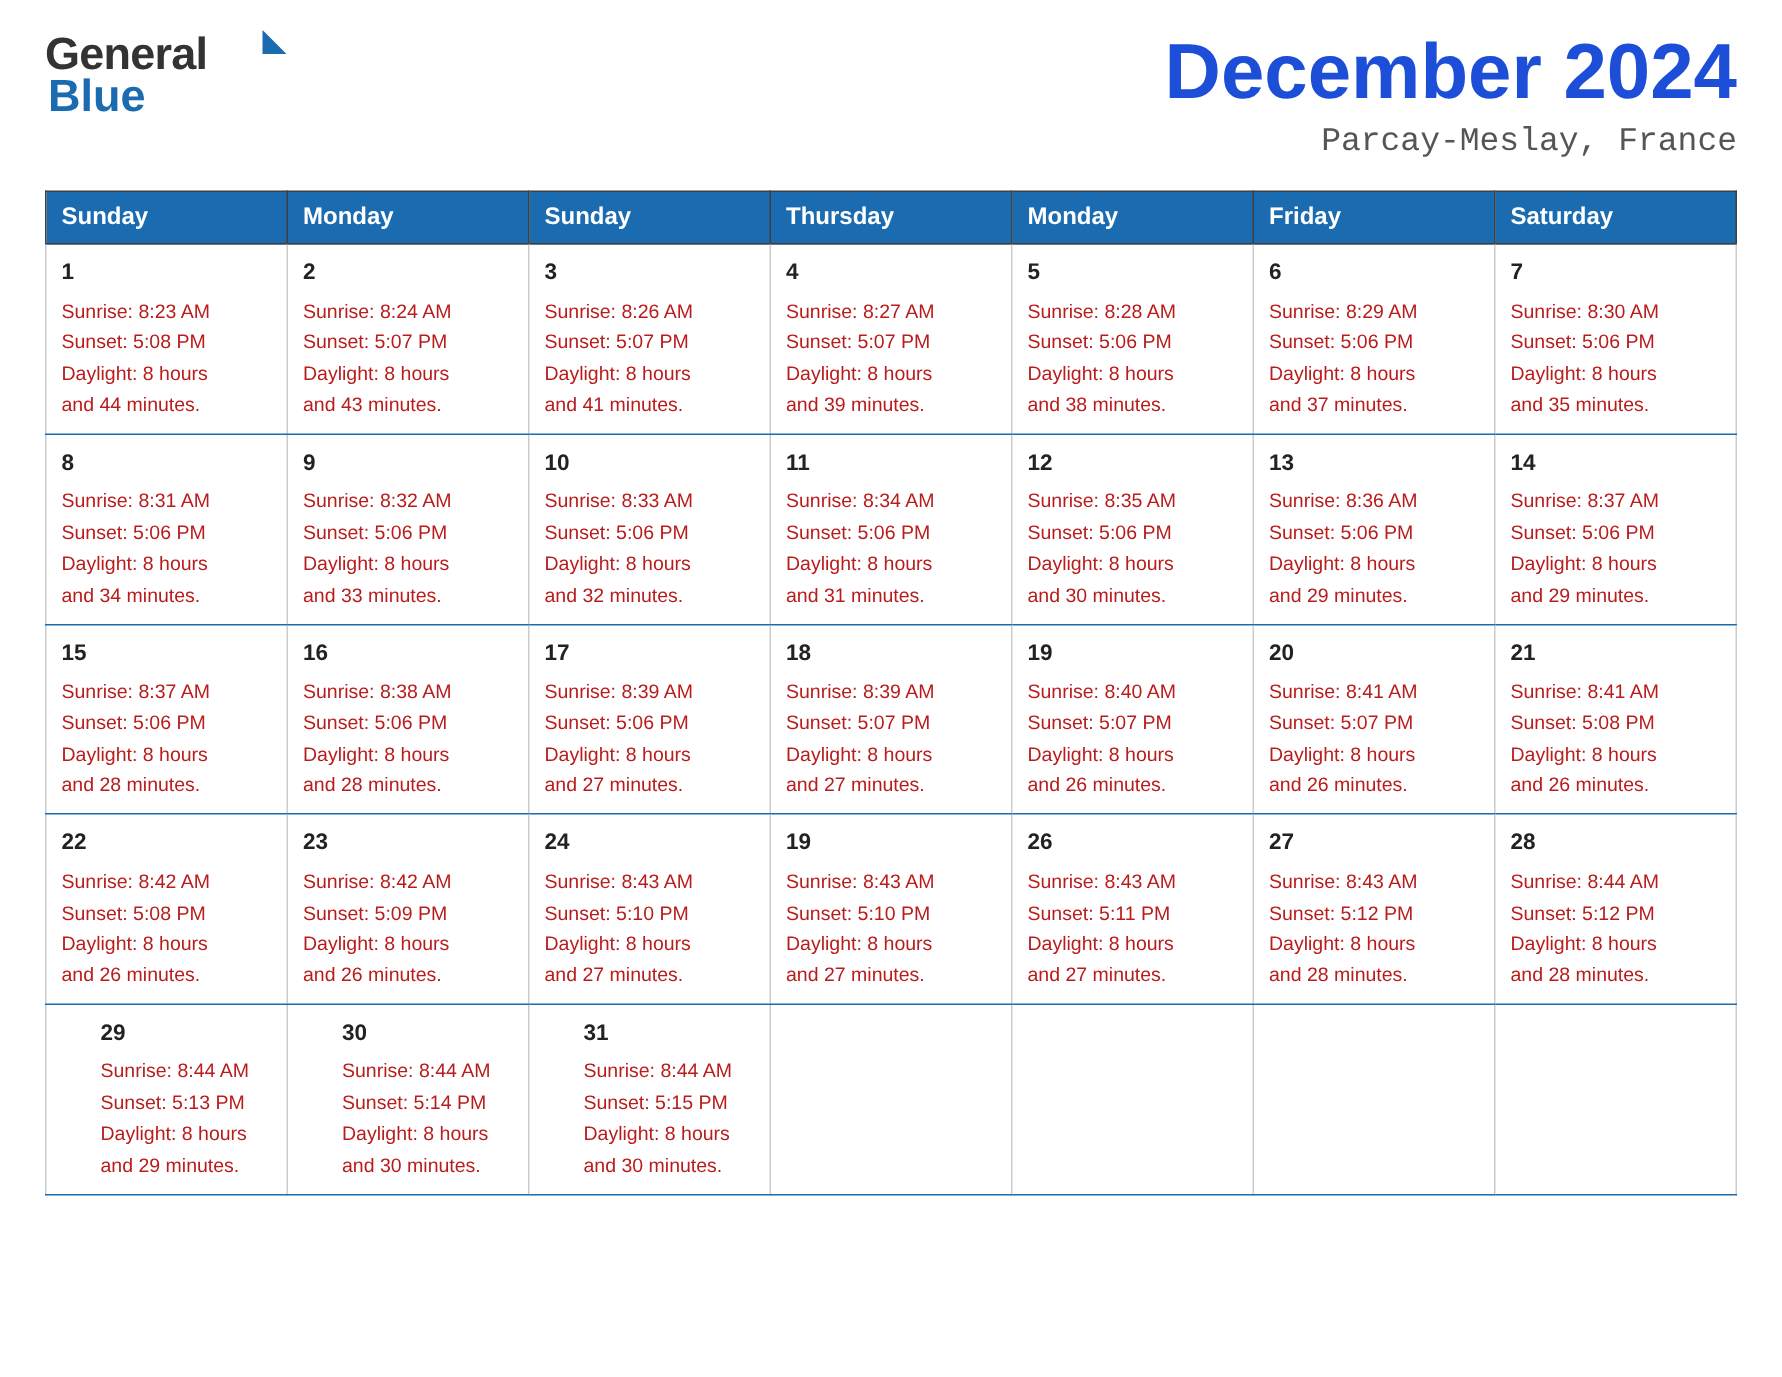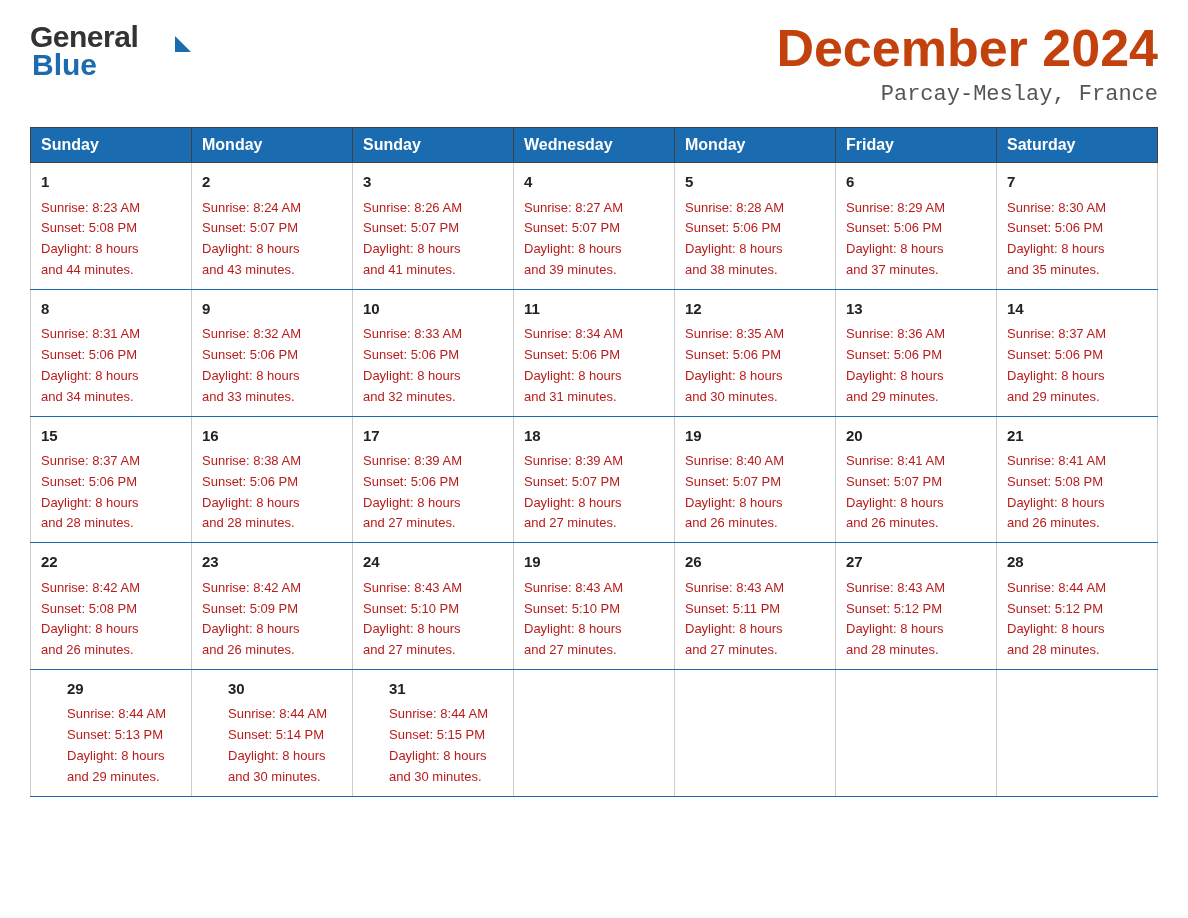--- a/index.html
+++ b/index.html
@@ -15,21 +15,21 @@
       justify-content: space-between;
       align-items: flex-start;
       margin-bottom: 20px;
     }
     .title-section {
       text-align: right;
     }
     .month-title {
       font-size: 52px;
       font-weight: bold;
-      color: #c2410c;
+      color: #1d4ed8;
       line-height: 1.1;
     }
     .location {
       font-size: 22px;
       color: #555;
       margin-top: 5px;
       font-family: Liberation Mono, monospace;
     }
     .calendar {
       width: 100%;
@@ -74,21 +74,21 @@
       border-bottom: 1.5px solid #1a6baf;
       padding-left: 36px;
     }
     
     .logo-container {
       display: flex;
       flex-direction: column;
     }
     .logo-row1 {
       display: flex;
-      align-items: flex-end;
+      align-items: flex-start;
       gap: 35px;
     }
     .logo-row2 {
       display: flex;
       align-items: flex-end;
       margin-top: -6px;
     }
     .gen-text {
       font-size: 30px;
       font-weight: bold;
@@ -131,21 +131,21 @@
     <div class="location">Parcay-Meslay, France</div>
   </div>
 </div>
 
 <table class="calendar">
   <thead>
     <tr>
     <th>Sunday</th>
         <th>Monday</th>
         <th>Sunday</th>
-        <th>Wednesday</th>
+        <th>Thursday</th>
         <th>Monday</th>
         <th>Friday</th>
         <th>Saturday</th>
       </tr>
   </thead>
   <tbody id="calendar-body">
   <tr>
         <td><span class="day-number">1</span>
 <span class="day-info">Sunrise: 8:23 AM<br>Sunset: 5:08 PM<br>Daylight: 8 hours<br>and 44 minutes.</span></td>
         <td><span class="day-number">2</span>

